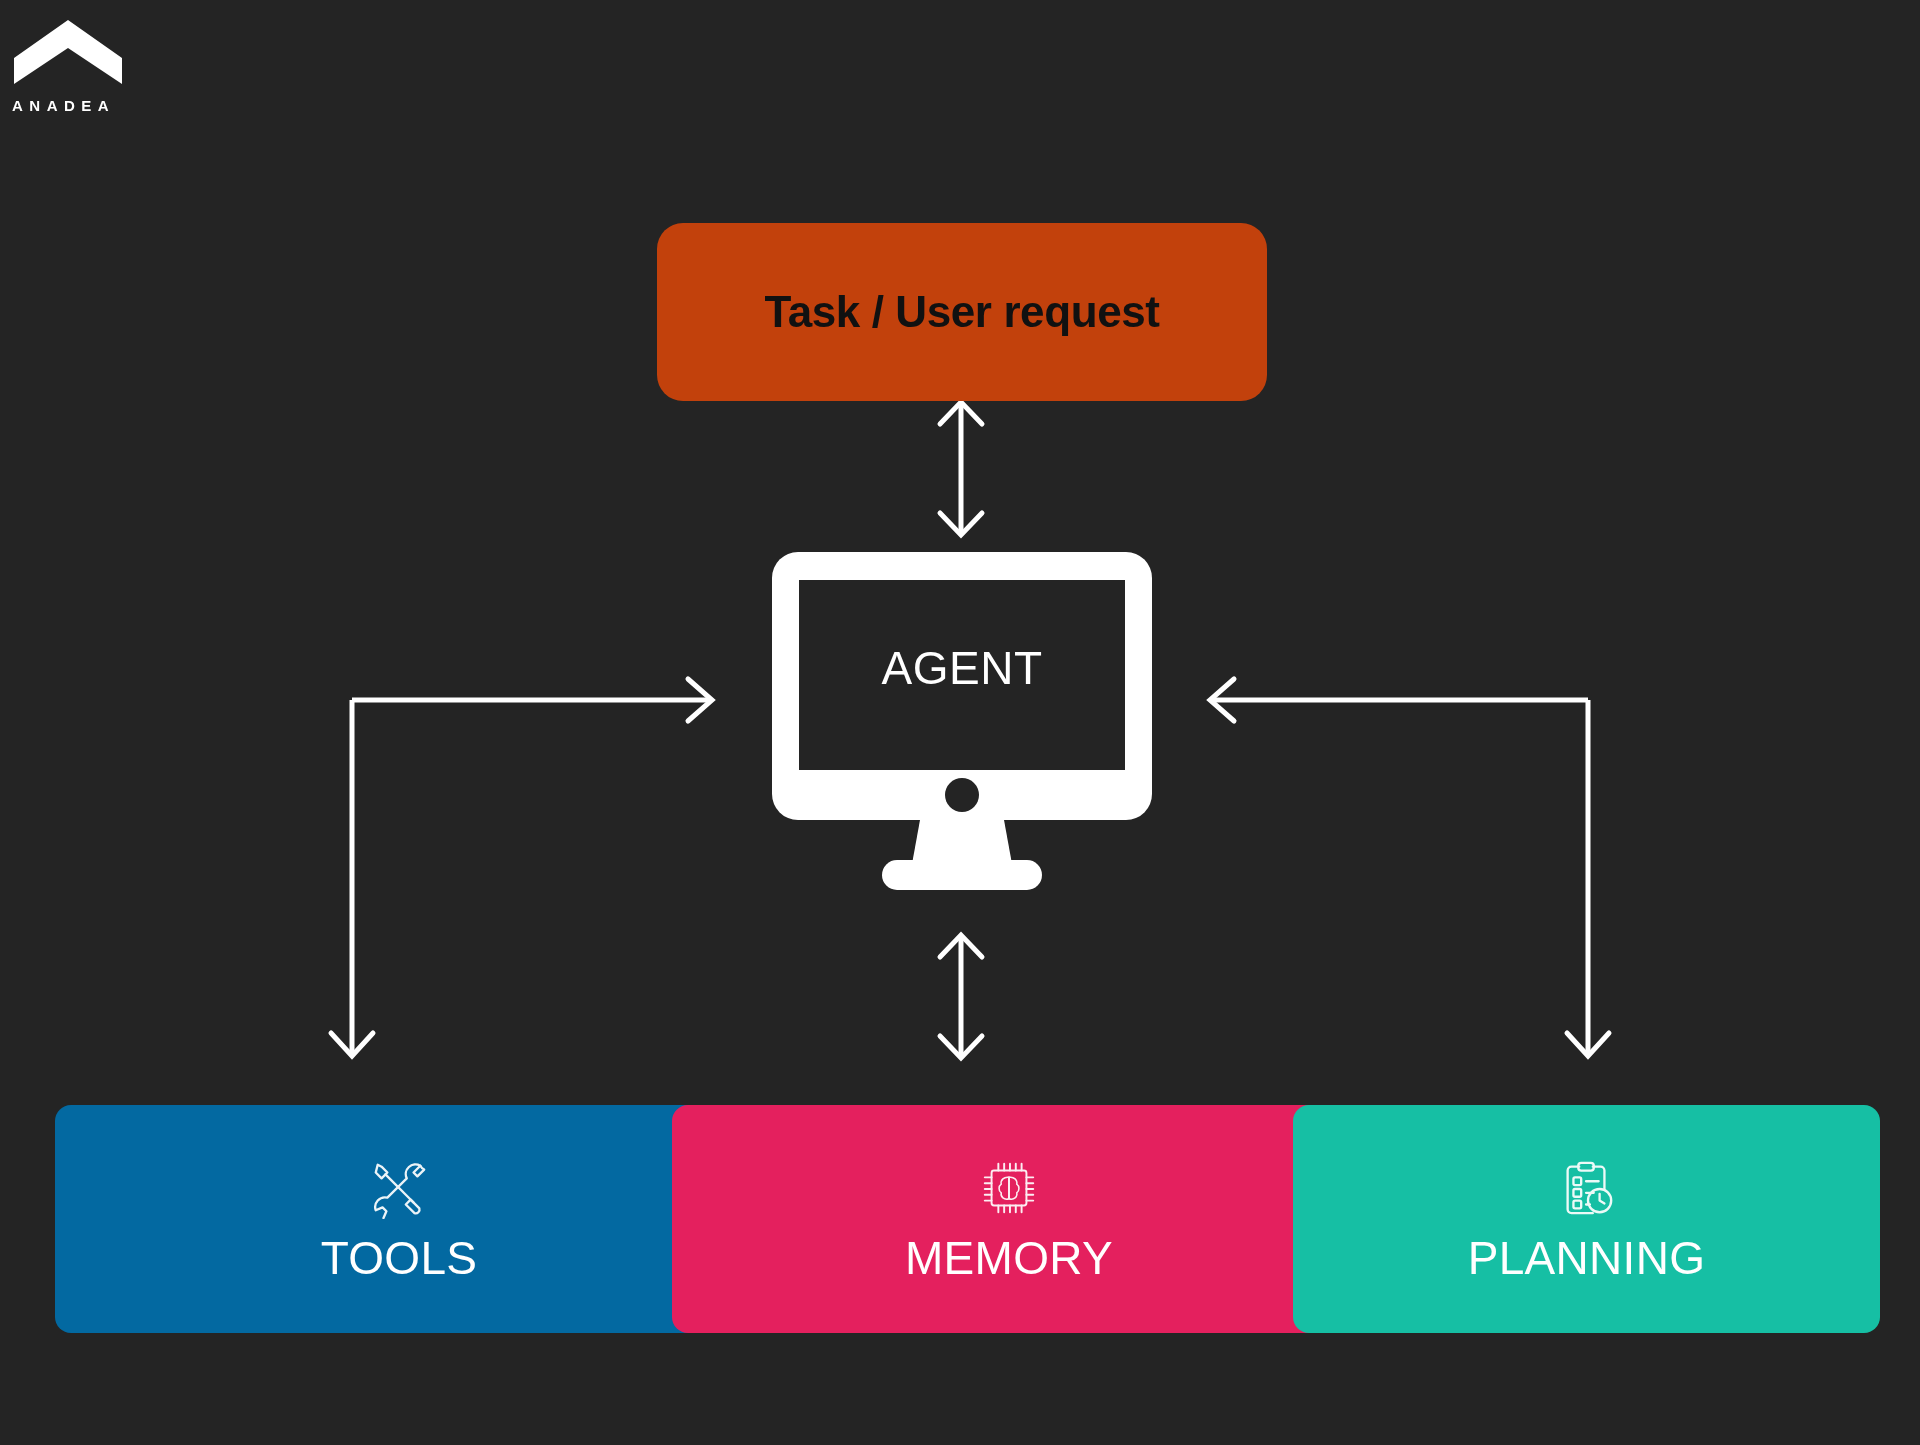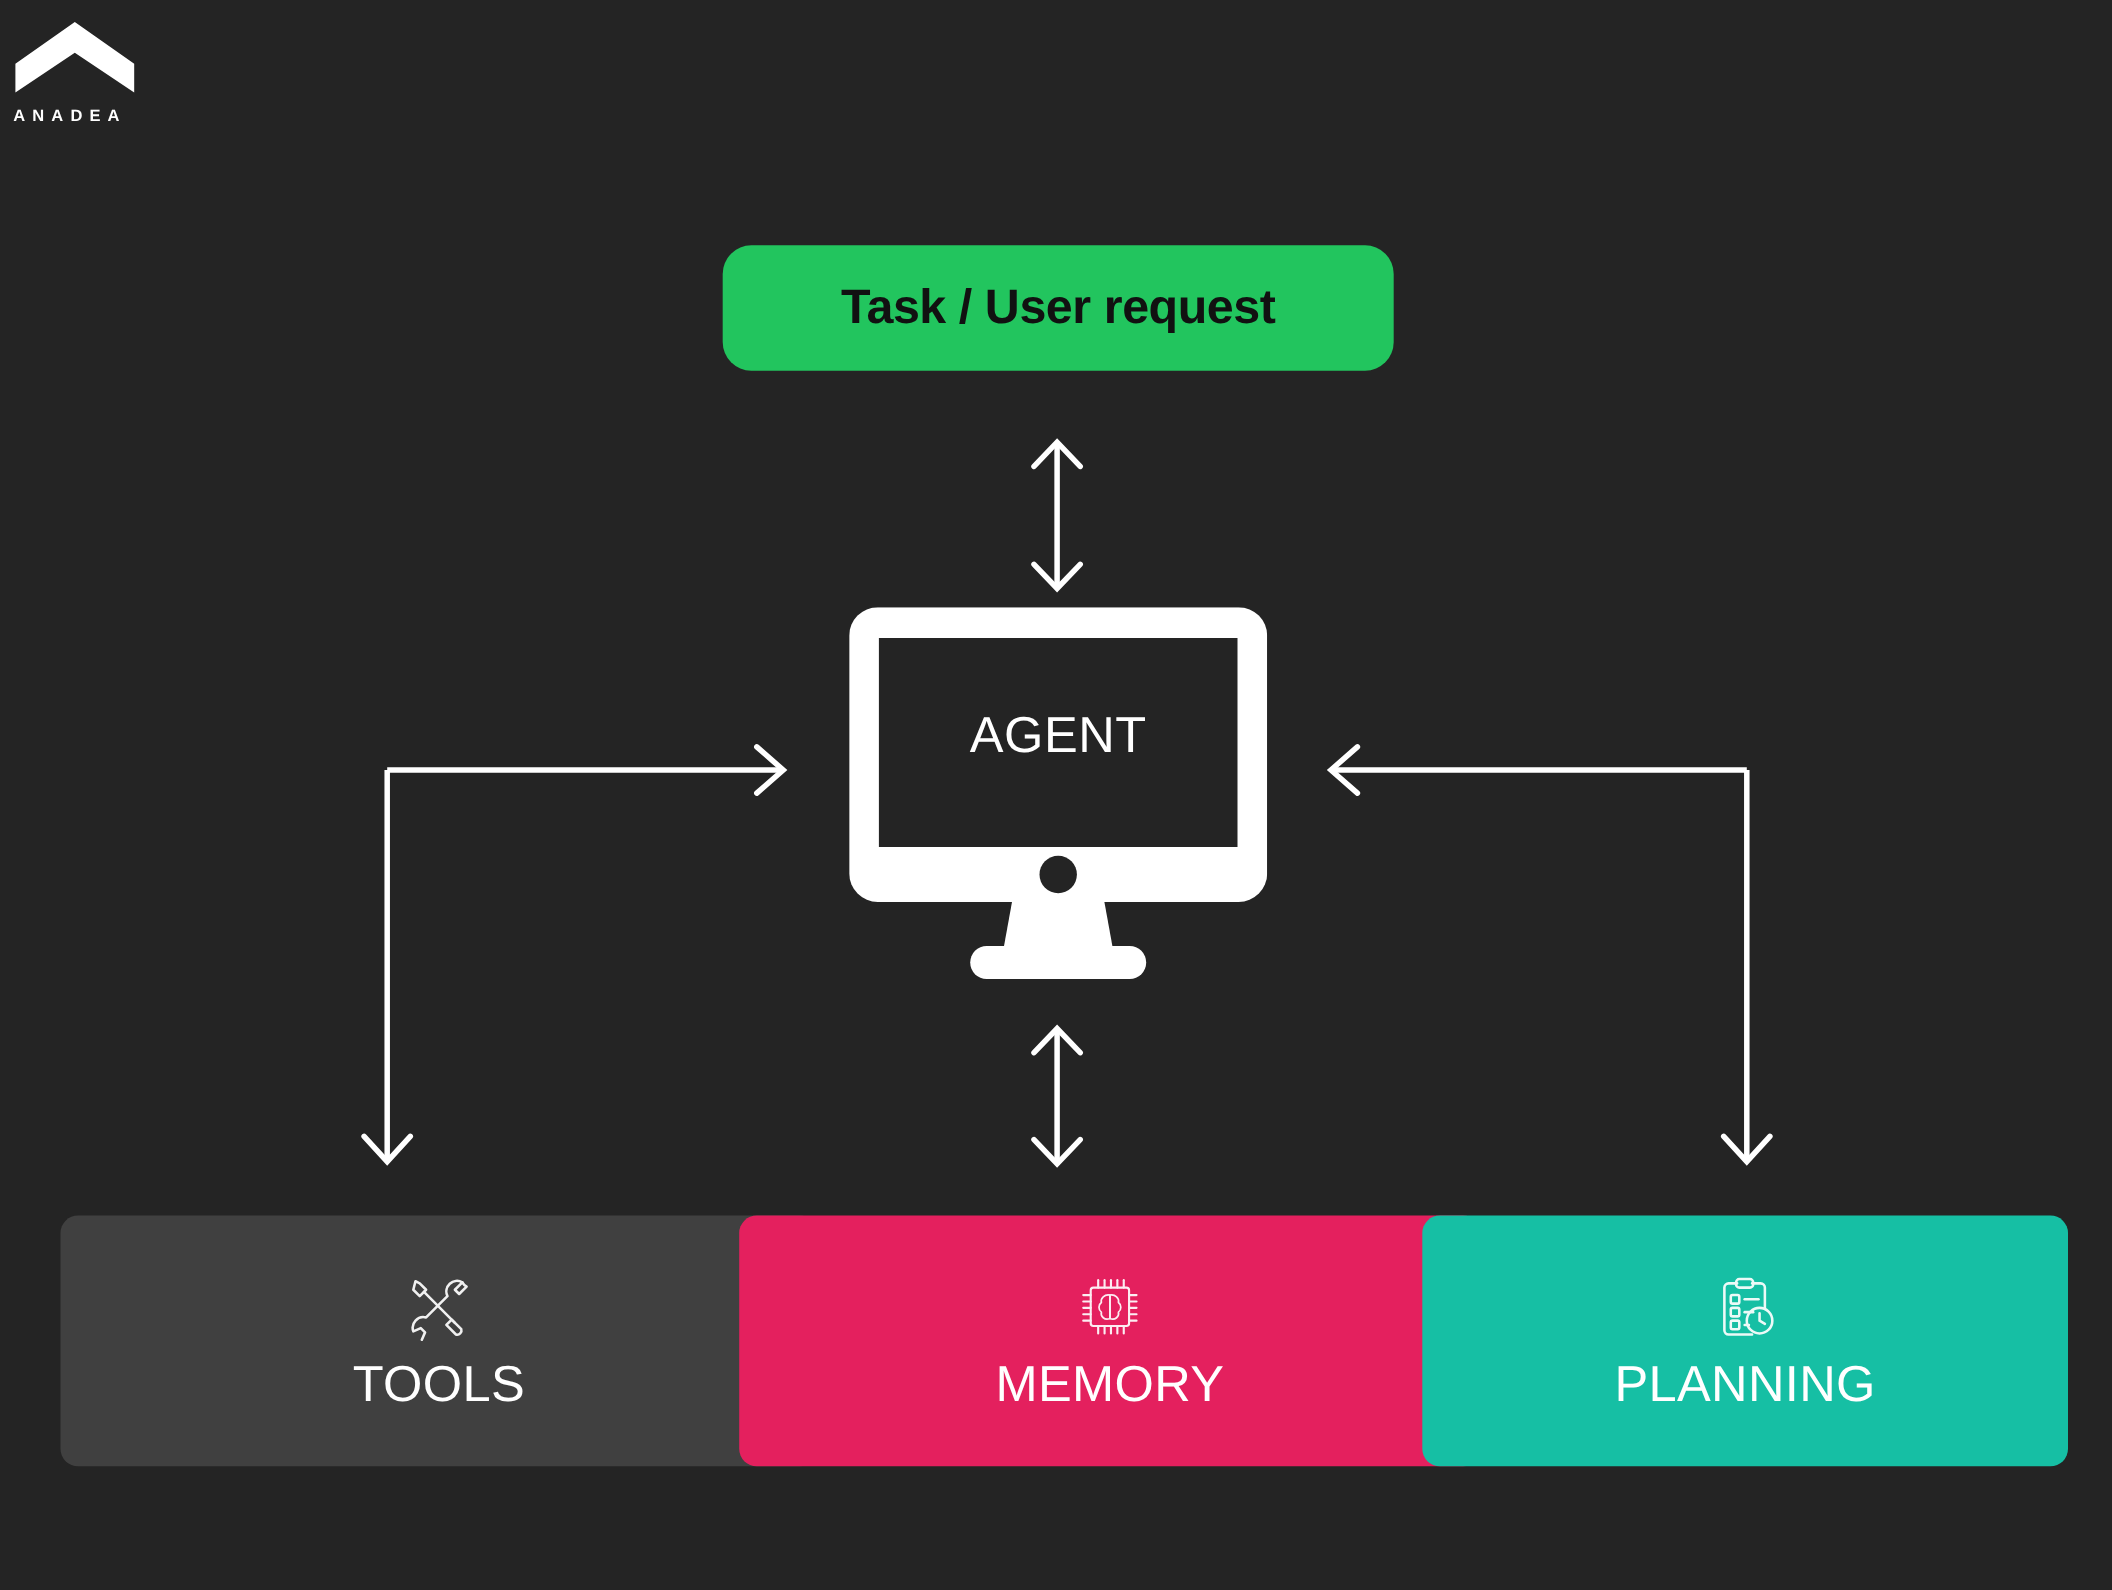--- a/index.html
+++ b/index.html
@@ -39,22 +39,22 @@
     letter-spacing: 6.5px;
     line-height: 1;
   }
 
   
   #task-box {
     position: absolute;
     left: 657px;
     top: 223px;
     width: 610px;
-    height: 114px;
-    background: #22c55e;
+    height: 178px;
+    background: #c2410c;
     border-radius: 26px;
     display: flex;
     align-items: center;
     justify-content: center;
   }
   #task-label {
     color: #111111;
     font-size: 44px;
     font-weight: 700;
     letter-spacing: -0.4px;
@@ -102,21 +102,21 @@
   .card {
     position: absolute;
     top: 1105px;
     height: 228px;
     border-radius: 16px;
     display: flex;
     flex-direction: column;
     align-items: center;
     justify-content: center;
   }
-  #card-tools    { left: 55px;   width: 688px; background: #404040; }
+  #card-tools    { left: 55px;   width: 688px; background: #0369a1; }
   #card-memory   { left: 672px;  width: 674px; background: #e4205e; text-align: right; }
   #card-planning { left: 1293px; width: 587px; background: #16bfa4; }
 
   .card-icon {
     display: block;
     width: 62px;
     height: 62px;
     margin-bottom: 16px;
     opacity: 0.92;
   }

